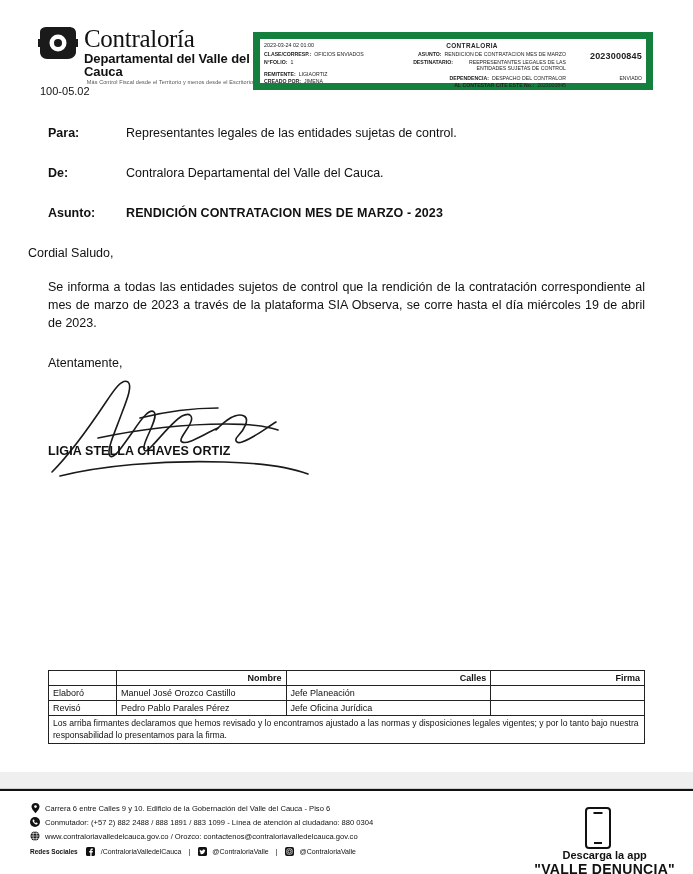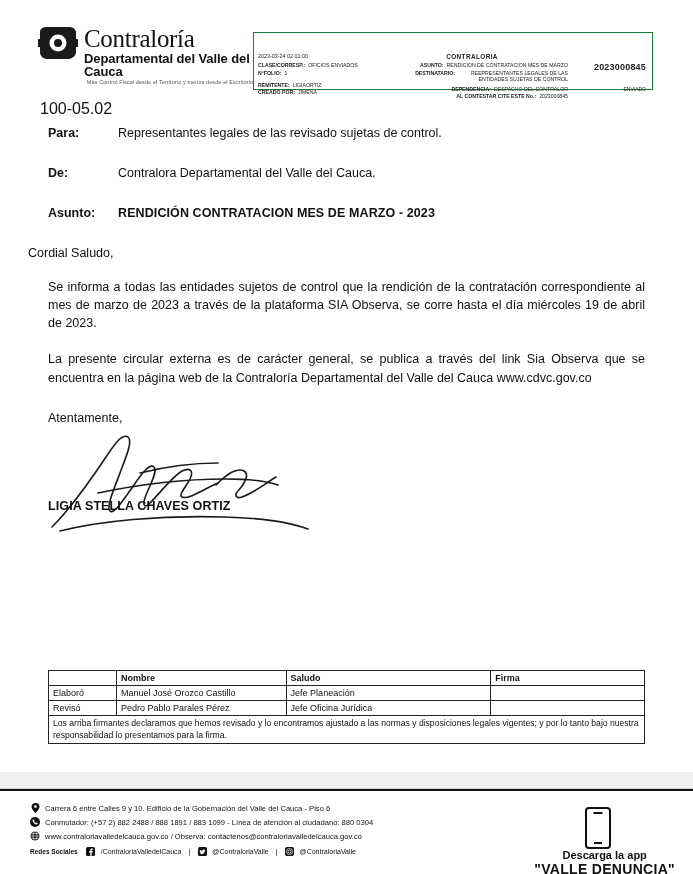--- a/index.html
+++ b/index.html
@@ -30,47 +30,47 @@
   .logo-sub {
     font-size:13px; font-weight:bold; color:#111; margin-top:1px; letter-spacing:-0.1px;
   }
   .logo-sub2 {
     font-size:5.5px; color:#555; margin-top:2px; text-align:center; letter-spacing:0.1px;
   }
 
   
   .stamp {
     position:absolute; left:253px; top:32px; width:400px; height:58px;
-    border:1px solid #15803d; font-size:5.2px; color:#222; padding:20px 4px;
+    border:7px solid #15803d; font-size:5.2px; color:#222; padding:3px 4px;
   }
   .stamp-top { display:flex; justify-content:space-between; align-items:flex-start; }
   .stamp-date { font-size:5.4px; }
   .stamp-title { font-size:6.4px; font-weight:bold; letter-spacing:0.4px; margin-left:48px; }
   .stamp-grid { display:flex; margin-top:2px; }
   .stamp-col-l { width:132px; }
   .stamp-col-m { width:178px; }
   .stamp-col-r { width:78px; text-align:right; }
   .srow { display:flex; margin-bottom:1.5px; }
   .slabel { font-weight:bold; white-space:nowrap; margin-right:3px; }
   .sval { white-space:nowrap; }
   .stamp-col-m .srow { justify-content:flex-end; text-align:right; }
   .stamp-col-m .sval { text-align:right; white-space:normal; }
   .bignum { font-size:9px; font-weight:bold; letter-spacing:0.2px; }
   .enviado { font-size:5px; margin-top:14px; }
 
   .radicado {
-    position:absolute; left:40px; top:100px;
-    font-size:16px; color:#111;
+    position:absolute; left:40px; top:85px;
+    font-size:11px; color:#111;
   }
 
   
   .body { position:absolute; left:0; top:126px; width:693px; }
   .field-row { display:flex; margin-bottom:26px; }
   .field-label {
-    width:70px; margin-left:48px; font-size:12.5px; font-weight:bold; flex:0 0 auto;
+    width:78px; margin-left:48px; font-size:12.5px; font-weight:bold; flex:0 0 auto;
   }
   .field-value { font-size:12.5px; }
   .field-value.bold { font-weight:bold; letter-spacing:0.1px; }
 
   .greeting { margin-left:28px; font-size:12.5px; margin-top:4px; }
   .para {
     margin:18px 48px 0 48px; width:597px; font-size:12.5px; line-height:1.45;
     text-align:justify;
   }
   .signoff { margin:24px 0 0 48px; font-size:12.5px; }
@@ -82,21 +82,21 @@
     position:absolute; left:48px; top:72px; font-size:12.5px; font-weight:bold; letter-spacing:0.1px;
   }
   .sig-role { position:absolute; left:40px; top:89px; font-size:12.5px; }
 
   
   .tbl-wrap { position:absolute; left:48px; top:670px; width:597px; }
   table.sig-table { border-collapse:collapse; width:597px; font-size:9px; }
   table.sig-table td, table.sig-table th {
     border:1px solid #222; padding:2px 4px; font-weight:normal; color:#111;
   }
-  table.sig-table th { font-weight:bold; font-size:9px; text-align:left; }
+  table.sig-table th { font-weight:bold; font-size:9px; text-align:right; }
   .col-role { width:68px; }
   .col-name { width:170px; }
   .col-cargo { width:205px; }
   .col-firma { width:154px; }
   .decl { font-size:8.6px; line-height:1.35; padding:3px 4px; }
   .firma-cell { position:relative; }
   .firma-scribble { position:absolute; left:28px; top:-18px; }
 
   
   .footer {
@@ -198,37 +198,36 @@
       </div>
     </div>
 
     <div class="radicado">100-05.02</div>
   </div>
 
   <div class="body">
 
     <div class="field-row">
       <div class="field-label">Para:</div>
-      <div class="field-value">Representantes legales de las revisado sujetas de control.</div>
+      <div class="field-value">Representantes legales de las entidades sujetas de control.</div>
     </div>
 
     <div class="field-row">
       <div class="field-label">De:</div>
       <div class="field-value">Contralora Departamental del Valle del Cauca.</div>
     </div>
 
     <div class="field-row">
       <div class="field-label">Asunto:</div>
       <div class="field-value bold">RENDICIÓN CONTRATACION MES DE MARZO - 2023</div>
     </div>
 
     <div class="greeting">Cordial Saludo,</div>
 
     <div class="para">Se informa a todas las entidades sujetos de control que la rendición de la contratación correspondiente al mes de marzo de 2023 a través de la plataforma SIA Observa, se corre hasta el día miércoles 19 de abril de 2023.</div>
-    <div class="para">La presente circular externa es de carácter general, se publica a través del link Sia Observa que se encuentra en la página web de la Contraloría Departamental del Valle del Cauca www.cdvc.gov.co</div>
 
     <div class="signoff">Atentamente,</div>
 
     <div class="sig-area">
       <svg class="sig-svg" width="290" height="110" viewBox="0 0 290 110">
         <g fill="none" stroke="#1a1a1a" stroke-width="1.6" stroke-linecap="round">
           <path d="M12 104 C30 86 50 58 66 34 C74 22 82 10 88 14 C93 18 86 34 80 50 C74 66 66 84 70 88 C74 92 84 76 94 62 C102 50 110 40 114 44 C118 48 110 62 106 72 C102 82 104 86 110 80 C120 70 132 54 142 48 C150 44 154 48 150 56 C146 64 138 72 142 74 C148 77 164 66 178 60"></path>
           <path d="M58 70 C96 62 140 56 186 56 C210 56 226 58 238 62"></path>
           <path d="M100 50 C124 44 150 40 178 40"></path>
           <path d="M176 62 C186 52 196 44 204 48 C210 51 204 62 198 68 C194 72 196 76 202 74 C214 70 226 60 236 54"></path>
@@ -238,21 +237,21 @@
       <div class="sig-name">LIGIA STELLA CHAVES ORTIZ</div>
     </div>
   </div>
 
   <div class="tbl-wrap">
     <table class="sig-table">
       <thead>
         <tr>
           <th class="col-role"></th>
           <th class="col-name">Nombre</th>
-          <th class="col-cargo">Saludo</th>
+          <th class="col-cargo">Calles</th>
           <th class="col-firma">Firma</th>
         </tr>
       </thead>
       <tbody>
         <tr>
           <td>Elaboró</td>
           <td>Manuel José Orozco Castillo</td>
           <td>Jefe Planeación</td>
           <td></td>
         </tr>
@@ -295,21 +294,21 @@
           <span>Conmutador: (+57 2) 882 2488 / 888 1891 / 883 1099 - Línea de atención al ciudadano: 880 0304</span>
         </div>
         <div class="f-line">
           <span class="f-icon">
             <svg width="10" height="10" viewBox="0 0 10 10">
                 <circle cx="5" cy="5" r="4.5" fill="#111"></circle>
                 <ellipse cx="5" cy="5" rx="2" ry="4.5" fill="none" stroke="#fff" stroke-width="0.6"></ellipse>
                 <path d="M0.7 5h8.6M1.4 2.6h7.2M1.4 7.4h7.2" stroke="#fff" stroke-width="0.6" fill="none"></path>
               </svg>
           </span>
-          <span>www.contraloriavalledelcauca.gov.co / Observa: contactenos@contraloriavalledelcauca.gov.co</span>
+          <span>www.contraloriavalledelcauca.gov.co / Orozco: contactenos@contraloriavalledelcauca.gov.co</span>
         </div>
 
         <div class="f-social">
           <span class="f-social-label">Redes Sociales</span>
           <span class="f-icon">
             <svg width="9" height="9" viewBox="0 0 9 9">
                 <rect width="9" height="9" rx="1.6" fill="#111"></rect>
                 <path d="M5.6 9V5.4h1.1l.2-1.3H5.6v-.8c0-.4.1-.6.6-.6h.7V1.5C6.7 1.5 6.3 1.4 5.9 1.4c-1 0-1.6.6-1.6 1.7v1H3.2v1.3h1.1V9z" fill="#fff"></path>
               </svg>
           </span>

